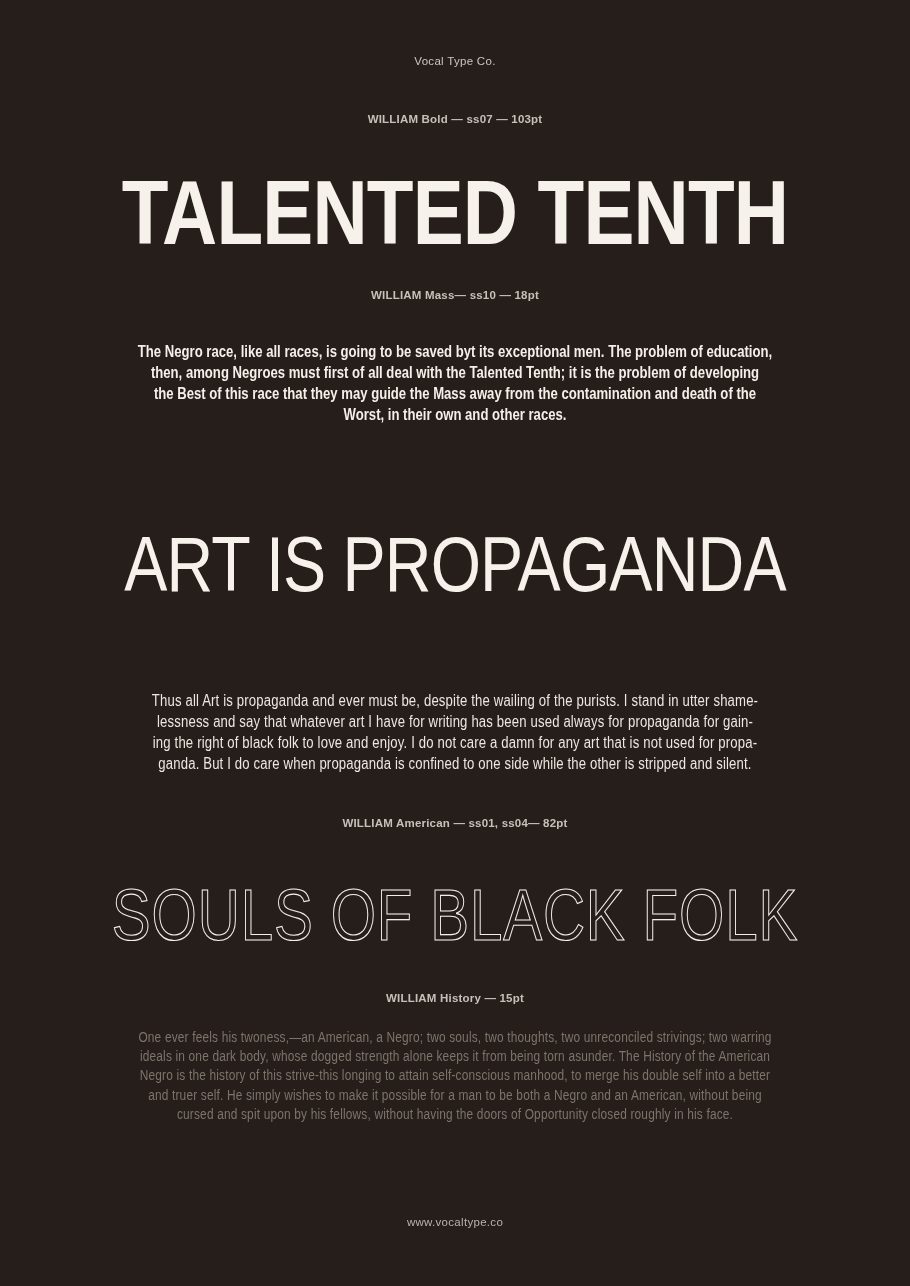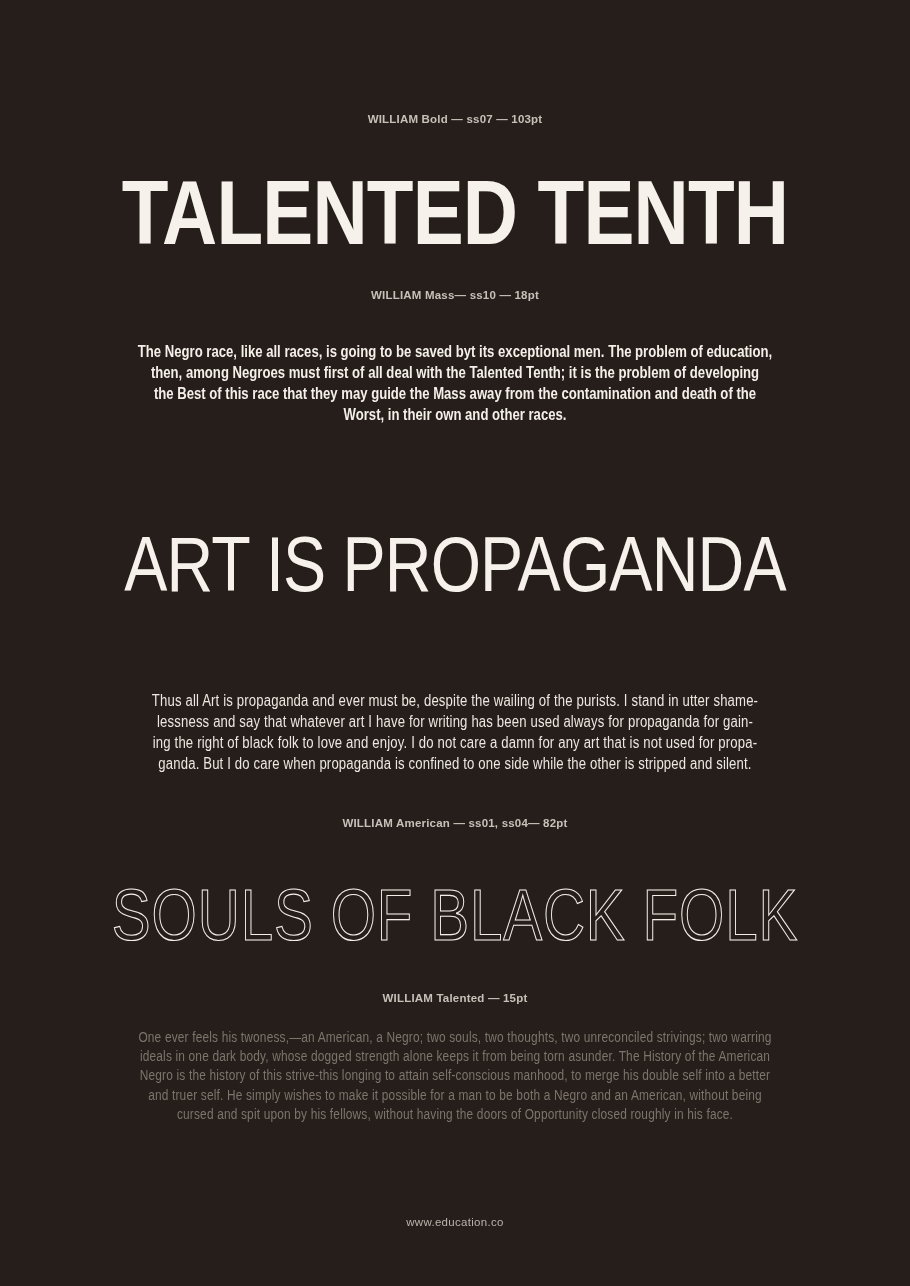--- a/index.html
+++ b/index.html
@@ -102,20 +102,21 @@
     font-size: 11.5px; letter-spacing: 0.3px;
     color: #b9b3ab;
     cursor: pointer;
   }
 </style>
 </head>
 <body>
 
 <div class="poster">
 
+  <div class="brand">Vocal Type Co.</div>
 
   <div class="spec-label label-1">WILLIAM Bold — ss07 — 103pt</div>
 
   <div class="display h-bold">TALENTED TENTH</div>
 
   <div class="spec-label label-2">WILLIAM Mass— ss10 — 18pt</div>
 
   <div class="para p-bold">The Negro race, like all races, is going to be saved byt its exceptional men. The problem of education,
 then, among Negroes must first of all deal with the Talented Tenth; it is the problem of developing
 the Best of this race that they may guide the Mass away from the contamination and death of the
@@ -127,23 +128,23 @@
 
   <div class="para p-reg">Thus all Art is propaganda and ever must be, despite the wailing of the purists. I stand in utter shame-
 lessness and say that whatever art I have for writing has been used always for propaganda for gain-
 ing the right of black folk to love and enjoy. I do not care a damn for any art that is not used for propa-
 ganda. But I do care when propaganda is confined to one side while the other is stripped and silent.</div>
 
   <div class="spec-label label-5">WILLIAM American — ss01, ss04— 82pt</div>
 
   <div class="display h-hair">SOULS OF BLACK FOLK</div>
 
-  <div class="spec-label label-6">WILLIAM Talented — 15pt</div>
+  <div class="spec-label label-6">WILLIAM History — 15pt</div>
 
   <div class="para p-dim">One ever feels his twoness,—an American, a Negro; two souls, two thoughts, two unreconciled strivings; two warring
 ideals in one dark body, whose dogged strength alone keeps it from being torn asunder. The History of the American
 Negro is the history of this strive-this longing to attain self-conscious manhood, to merge his double self into a better
 and truer self. He simply wishes to make it possible for a man to be both a Negro and an American, without being
 cursed and spit upon by his fellows, without having the doors of Opportunity closed roughly in his face.</div>
 
-  <div class="site-footer">www.education.co</div>
+  <div class="site-footer">www.vocaltype.co</div>
 
 </div>
 
 </body></html>

